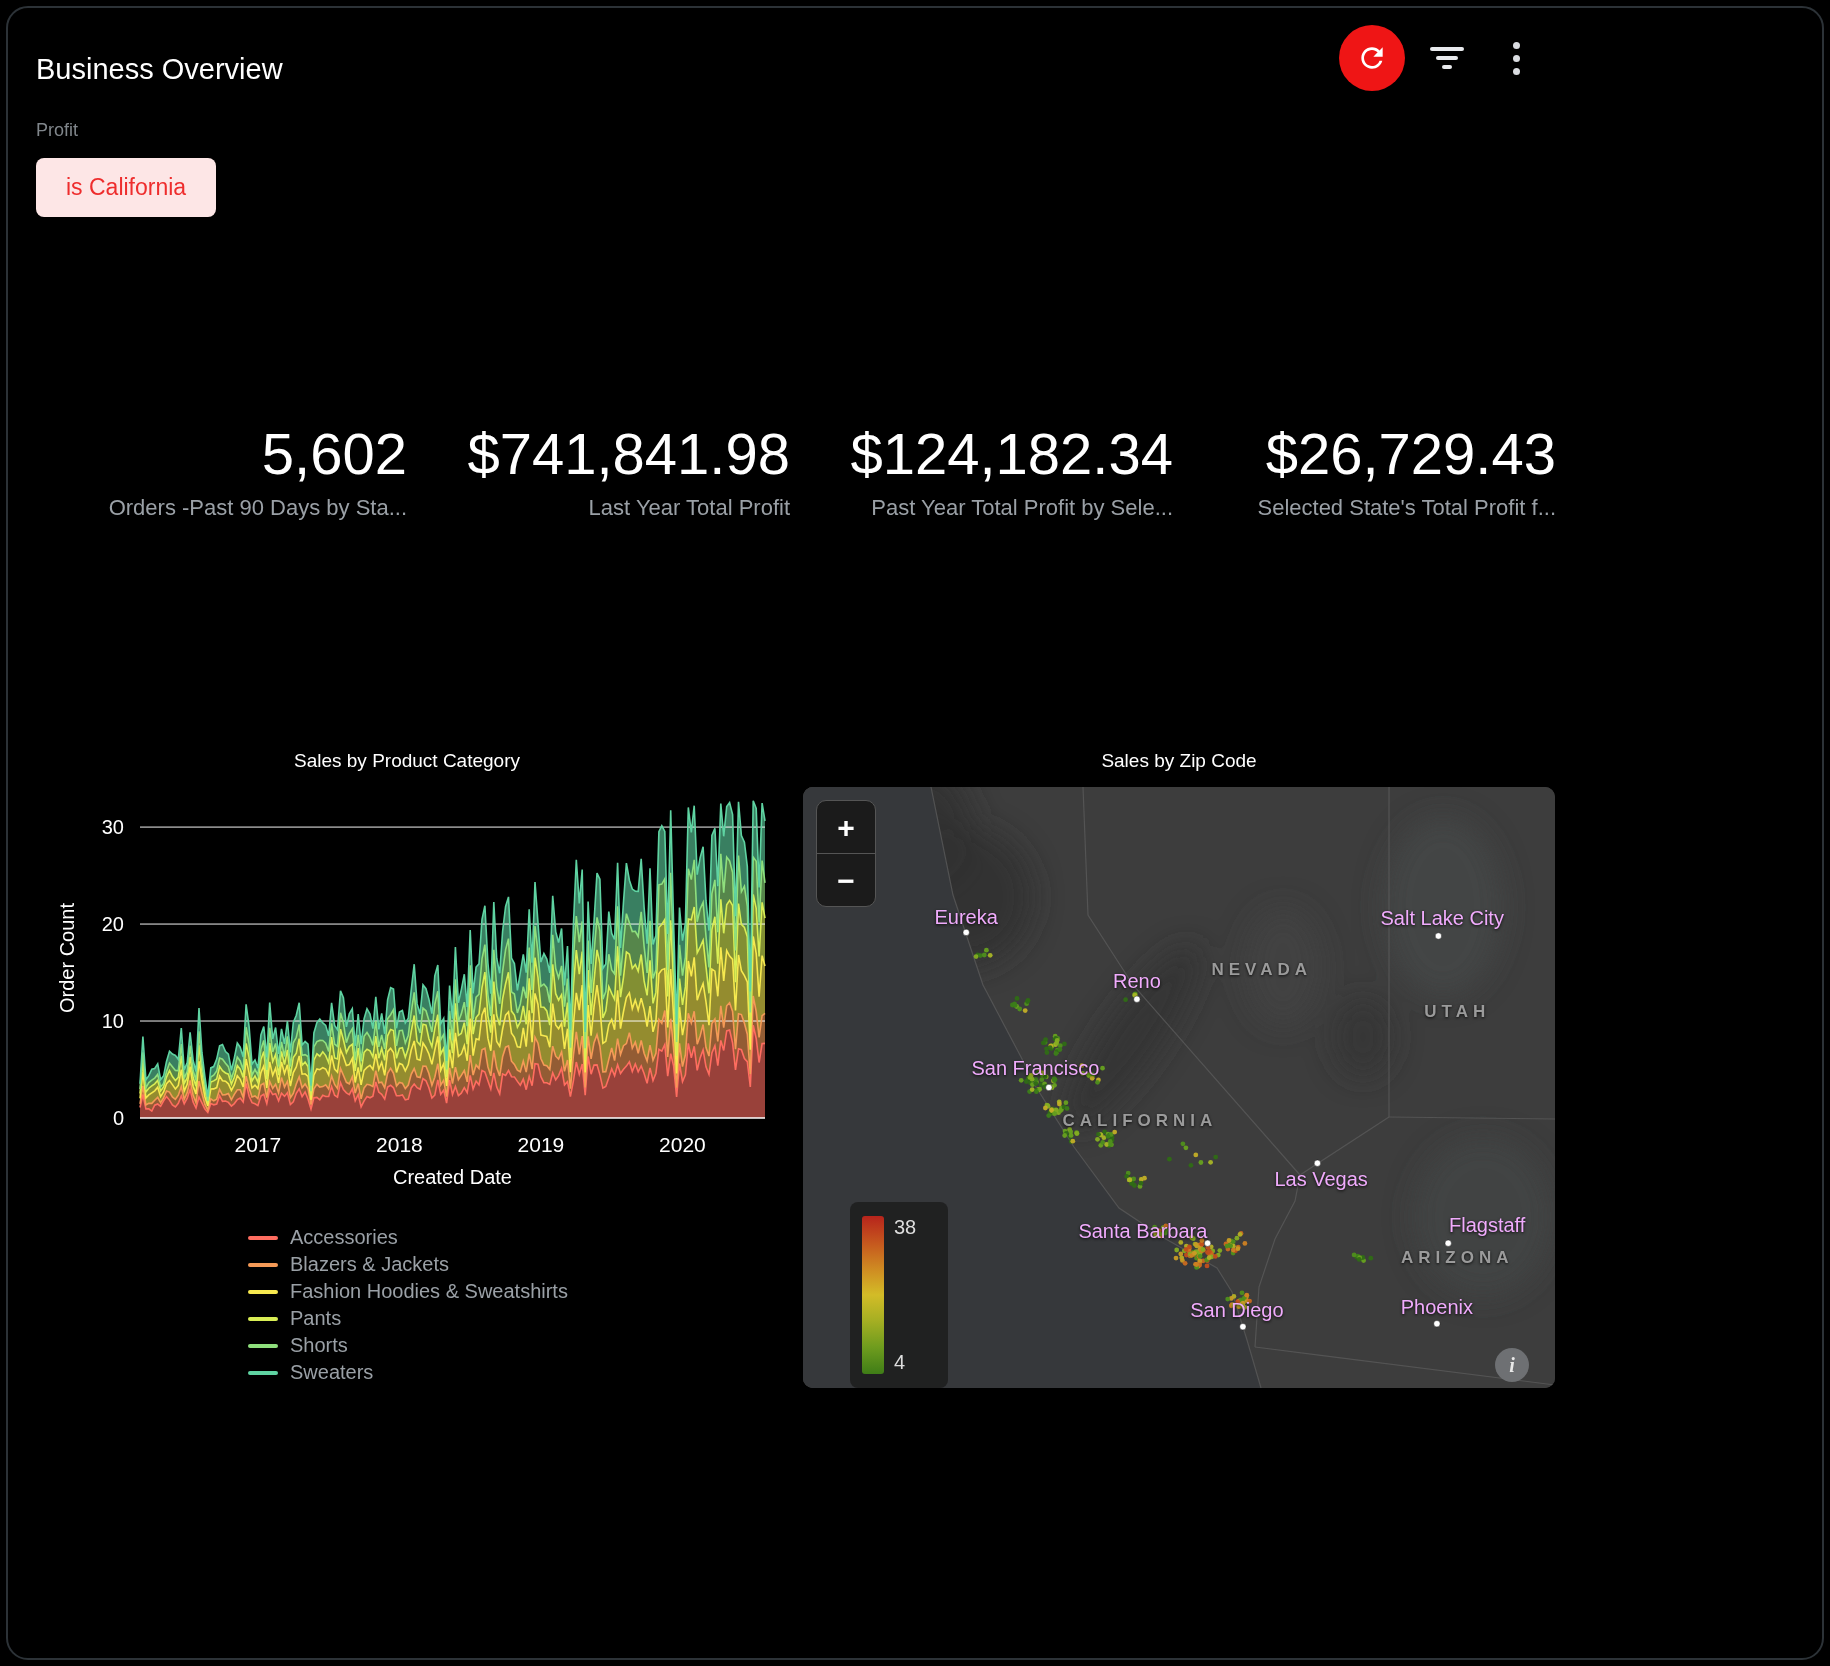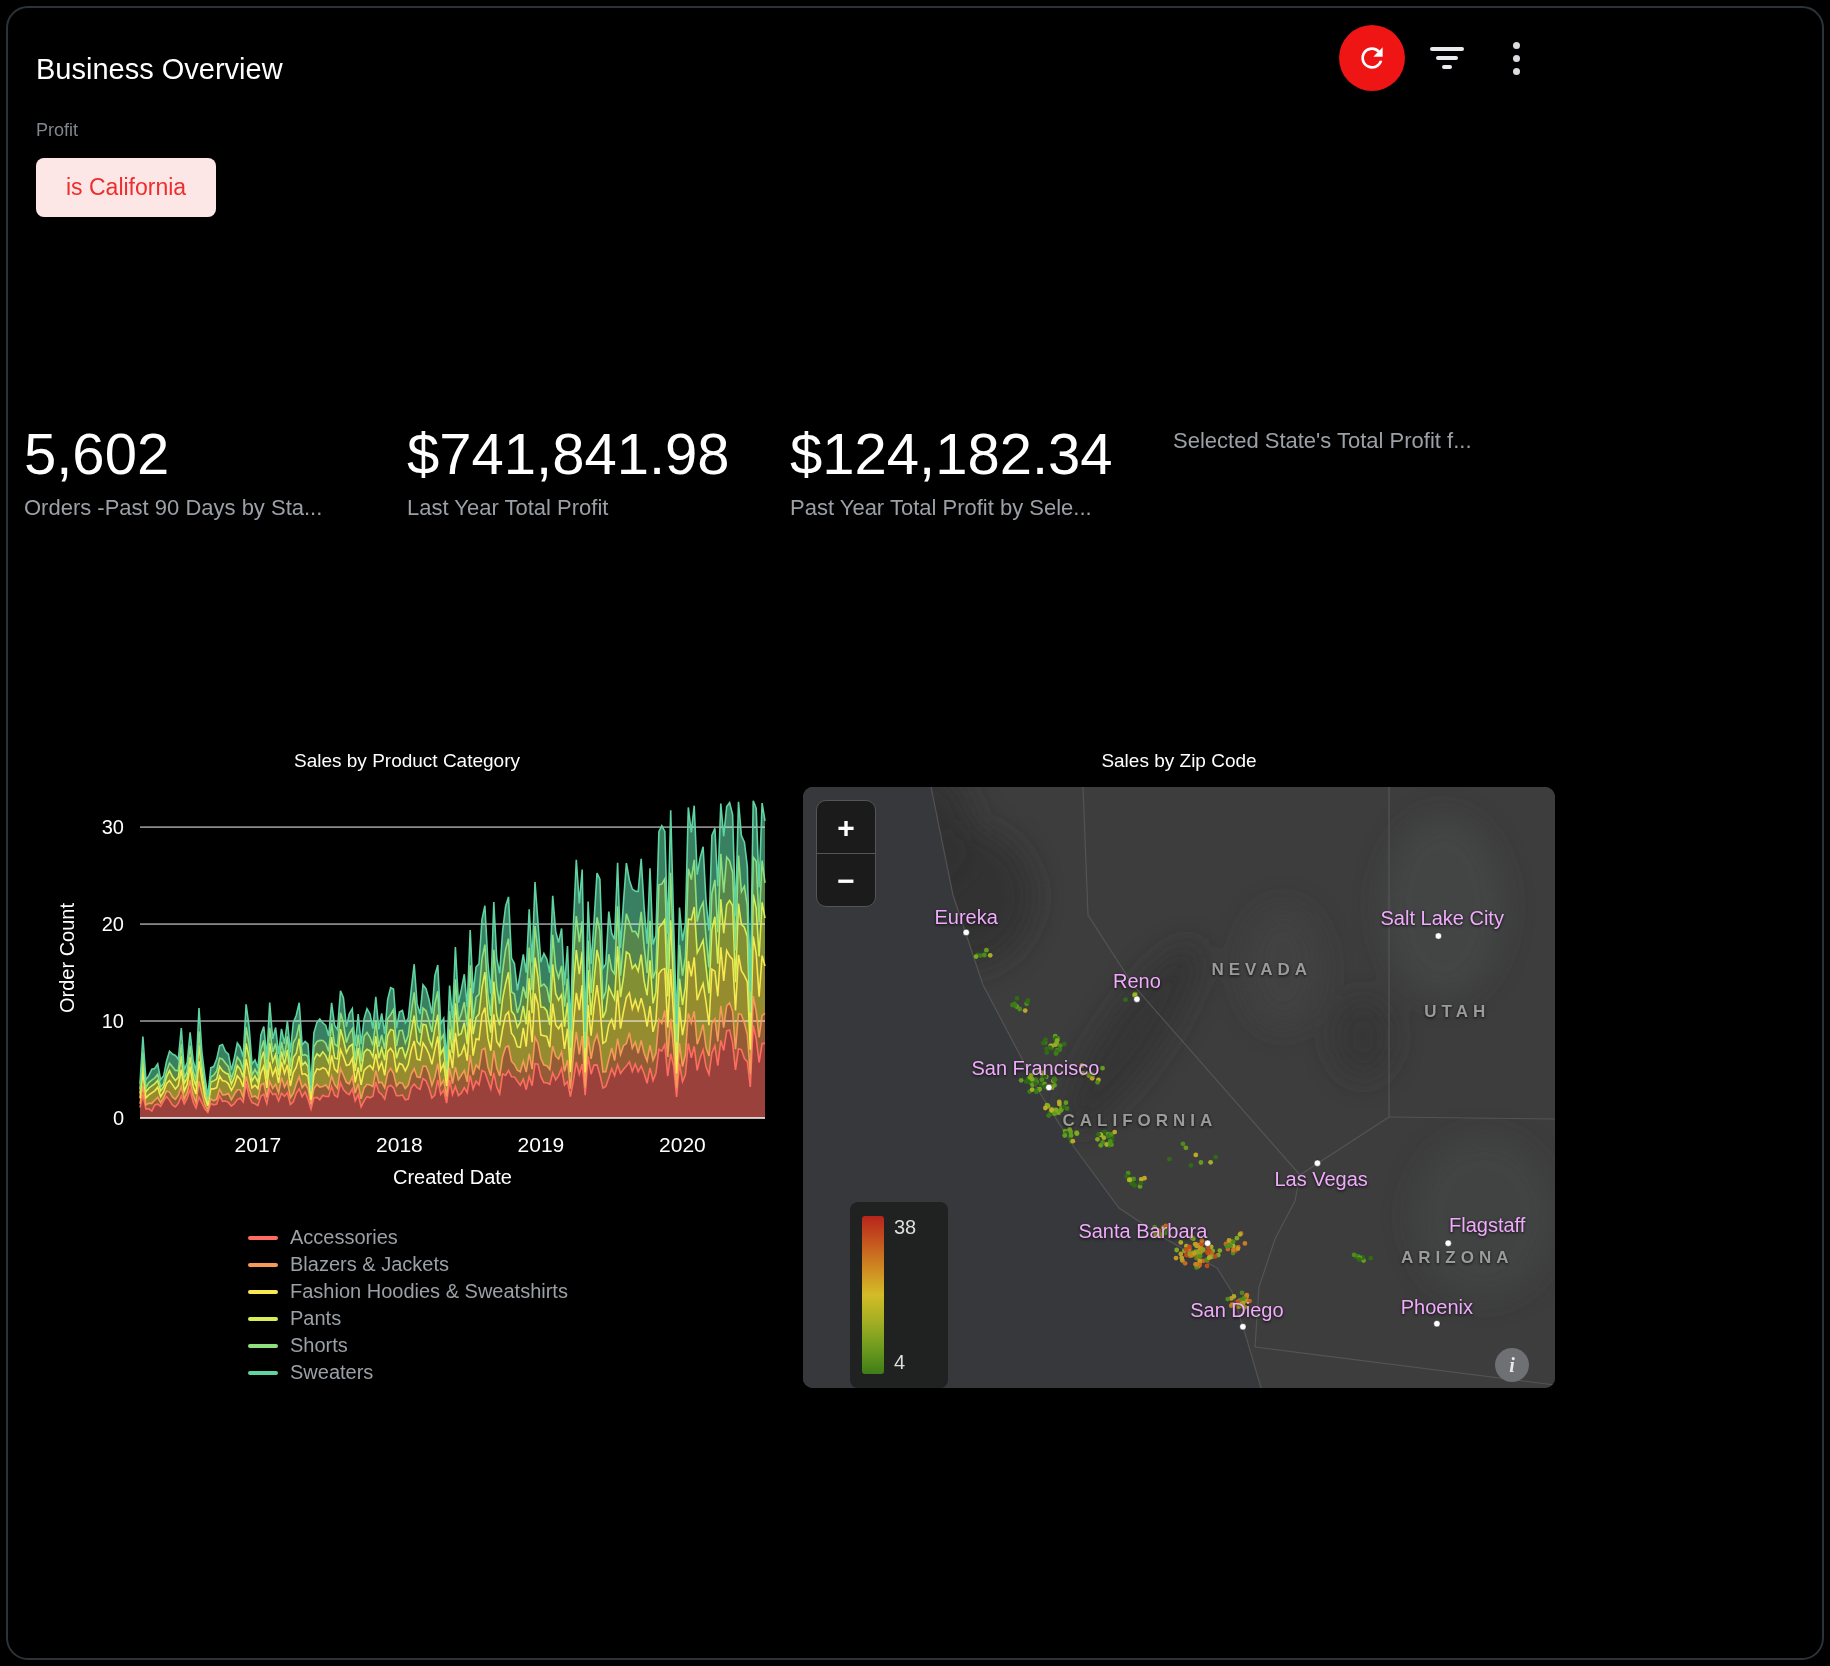--- a/index.html
+++ b/index.html
@@ -19,21 +19,21 @@
   .kebab-dot{width:7px;height:7px;border-radius:50%;background:#dadce0;}
 
   
   .state-label{position:absolute;left:36px;top:120px;font-size:18px;color:#80868b;}
   .chip{position:absolute;left:36px;top:158px;height:59px;padding:0 30px;background:#fde6e6;color:#ee2d2d;
         font-size:23px;display:flex;align-items:center;border:none;border-radius:8px;cursor:pointer;
         font-family:"Liberation Sans",sans-serif;}
 
   
   .kpi-row{position:absolute;left:24px;top:420px;width:1532px;display:grid;grid-template-columns:repeat(4,1fr);}
-  .kpi{text-align:left;}
+  .kpi{text-align:right;}
   .kpi-value{font-size:58px;font-weight:400;color:#fff;}
   .kpi-label{margin-top:8px;font-size:22px;color:#9aa0a6;}
 
   
   .sec-title{position:absolute;top:734px;font-size:19px;font-weight:500;color:#fff;text-align:center;}
   .sec-title.left{left:24px;width:766px;}
   .sec-title.right{left:803px;width:752px;}
 
   
   #cat-chart-svg{position:absolute;left:24px;top:780px;}
@@ -99,20 +99,21 @@
   </div>
   <div class="kpi">
     <div class="kpi-value">$741,841.98</div>
     <div class="kpi-label">Last Year Total Profit</div>
   </div>
   <div class="kpi">
     <div class="kpi-value">$124,182.34</div>
     <div class="kpi-label">Past Year Total Profit by Sele...</div>
   </div>
   <div class="kpi">
+    <div class="kpi-value">$26,729.43</div>
     <div class="kpi-label">Selected State's Total Profit f...</div>
   </div>
 </div>
 
 <h2 class="sec-title left">Sales by Product Category</h2>
 <svg id="cat-chart-svg" width="766" height="420" viewBox="0 0 766 420">
     <path d="M116.0 338.0L116.0 338.0L118.9 338.0L121.9 338.0L124.8 338.0L127.8 338.0L130.7 338.0L133.7 338.0L136.6 338.0L139.6 338.0L142.5 338.0L145.5 338.0L148.4 338.0L151.4 338.0L154.3 338.0L157.3 338.0L160.2 338.0L163.2 338.0L166.1 338.0L169.1 338.0L172.0 338.0L175.0 338.0L177.9 338.0L180.9 338.0L183.8 338.0L186.8 338.0L189.7 338.0L192.7 338.0L195.6 338.0L198.5 338.0L201.5 338.0L204.4 338.0L207.4 338.0L210.3 338.0L213.3 338.0L216.2 338.0L219.2 338.0L222.1 338.0L225.1 338.0L228.0 338.0L231.0 338.0L233.9 338.0L236.9 338.0L239.8 338.0L242.8 338.0L245.7 338.0L248.7 338.0L251.6 338.0L254.6 338.0L257.5 338.0L260.5 338.0L263.4 338.0L266.4 338.0L269.3 338.0L272.3 338.0L275.2 338.0L278.1 338.0L281.1 338.0L284.0 338.0L287.0 338.0L289.9 338.0L292.9 338.0L295.8 338.0L298.8 338.0L301.7 338.0L304.7 338.0L307.6 338.0L310.6 338.0L313.5 338.0L316.5 338.0L319.4 338.0L322.4 338.0L325.3 338.0L328.3 338.0L331.2 338.0L334.2 338.0L337.1 338.0L340.1 338.0L343.0 338.0L346.0 338.0L348.9 338.0L351.8 338.0L354.8 338.0L357.7 338.0L360.7 338.0L363.6 338.0L366.6 338.0L369.5 338.0L372.5 338.0L375.4 338.0L378.4 338.0L381.3 338.0L384.3 338.0L387.2 338.0L390.2 338.0L393.1 338.0L396.1 338.0L399.0 338.0L402.0 338.0L404.9 338.0L407.9 338.0L410.8 338.0L413.8 338.0L416.7 338.0L419.7 338.0L422.6 338.0L425.6 338.0L428.5 338.0L431.4 338.0L434.4 338.0L437.3 338.0L440.3 338.0L443.2 338.0L446.2 338.0L449.1 338.0L452.1 338.0L455.0 338.0L458.0 338.0L460.9 338.0L463.9 338.0L466.8 338.0L469.8 338.0L472.7 338.0L475.7 338.0L478.6 338.0L481.6 338.0L484.5 338.0L487.5 338.0L490.4 338.0L493.4 338.0L496.3 338.0L499.3 338.0L502.2 338.0L505.2 338.0L508.1 338.0L511.0 338.0L514.0 338.0L516.9 338.0L519.9 338.0L522.8 338.0L525.8 338.0L528.7 338.0L531.7 338.0L534.6 338.0L537.6 338.0L540.5 338.0L543.5 338.0L546.4 338.0L549.4 338.0L552.3 338.0L555.3 338.0L558.2 338.0L561.2 338.0L564.1 338.0L567.1 338.0L570.0 338.0L573.0 338.0L575.9 338.0L578.9 338.0L581.8 338.0L584.8 338.0L587.7 338.0L590.6 338.0L593.6 338.0L596.5 338.0L599.5 338.0L602.4 338.0L605.4 338.0L608.3 338.0L611.3 338.0L614.2 338.0L617.2 338.0L620.1 338.0L623.1 338.0L626.0 338.0L629.0 338.0L631.9 338.0L634.9 338.0L637.8 338.0L640.8 338.0L643.7 338.0L646.7 338.0L649.6 338.0L652.6 338.0L655.5 338.0L658.5 338.0L661.4 338.0L664.3 338.0L667.3 338.0L670.2 338.0L673.2 338.0L676.1 338.0L679.1 338.0L682.0 338.0L685.0 338.0L687.9 338.0L690.9 338.0L693.8 338.0L696.8 338.0L699.7 338.0L702.7 338.0L705.6 338.0L708.6 338.0L711.5 338.0L714.5 338.0L717.4 338.0L720.4 338.0L723.3 338.0L726.3 338.0L729.2 338.0L732.2 338.0L735.1 338.0L738.1 338.0L741.0 338.0L741.0 263.4L738.1 263.6L735.1 282.5L732.2 258.5L729.2 245.3L726.3 306.9L723.3 281.7L720.4 278.6L717.4 269.7L714.5 268.8L711.5 290.0L708.6 263.1L705.6 250.1L702.7 250.9L699.7 270.5L696.8 260.4L693.8 285.7L690.9 265.8L687.9 273.0L685.0 294.3L682.0 286.8L679.1 269.9L676.1 277.9L673.2 290.3L670.2 266.3L667.3 277.8L664.3 263.3L661.4 294.9L658.5 301.7L655.5 283.5L652.6 316.9L649.6 285.8L646.7 273.6L643.7 296.1L640.8 264.5L637.8 271.2L634.9 269.4L631.9 293.2L629.0 300.5L626.0 287.9L623.1 303.3L620.1 293.5L617.2 285.9L614.2 291.8L611.3 284.0L608.3 291.5L605.4 281.9L602.4 286.1L599.5 289.3L596.5 293.5L593.6 284.7L590.6 295.8L587.7 288.8L584.8 297.7L581.8 306.4L578.9 308.1L575.9 294.9L573.0 284.9L570.0 285.1L567.1 294.2L564.1 276.5L561.2 315.2L558.2 284.0L555.3 294.3L552.3 282.0L549.4 300.8L546.4 316.6L543.5 301.6L540.5 304.9L537.6 288.1L534.6 295.6L531.7 299.9L528.7 292.8L525.8 304.4L522.8 302.8L519.9 302.7L516.9 296.7L514.0 284.3L511.0 283.7L508.1 305.7L505.2 296.3L502.2 309.7L499.3 299.1L496.3 305.2L493.4 301.4L490.4 296.9L487.5 296.7L484.5 290.5L481.6 295.4L478.6 293.9L475.7 313.8L472.7 307.1L469.8 292.9L466.8 309.2L463.9 300.8L460.9 292.0L458.0 290.5L455.0 304.9L452.1 301.1L449.1 309.0L446.2 295.3L443.2 312.7L440.3 307.6L437.3 313.2L434.4 315.6L431.4 306.5L428.5 314.6L425.6 300.1L422.6 323.2L419.7 310.2L416.7 314.3L413.8 299.9L410.8 315.2L407.9 318.0L404.9 307.8L402.0 300.8L399.0 298.6L396.1 309.3L393.1 307.7L390.2 304.1L387.2 307.9L384.3 319.1L381.3 319.9L378.4 314.9L375.4 315.7L372.5 315.8L369.5 307.8L366.6 305.2L363.6 307.1L360.7 319.1L357.7 314.4L354.8 312.1L351.8 302.0L348.9 316.2L346.0 317.8L343.0 316.6L340.1 320.8L337.1 326.9L334.2 314.5L331.2 320.8L328.3 308.8L325.3 314.6L322.4 312.9L319.4 309.6L316.5 302.7L313.5 317.1L310.6 315.2L307.6 306.6L304.7 316.5L301.7 316.5L298.8 315.3L295.8 319.8L292.9 317.4L289.9 317.8L287.0 329.0L284.0 318.9L281.1 311.9L278.1 316.6L275.2 308.8L272.3 313.3L269.3 321.9L266.4 324.5L263.4 312.8L260.5 316.4L257.5 313.3L254.6 320.9L251.6 313.8L248.7 314.6L245.7 309.4L242.8 323.6L239.8 314.2L236.9 316.1L233.9 325.6L231.0 323.8L228.0 322.7L225.1 316.3L222.1 303.4L219.2 322.0L216.2 318.0L213.3 319.6L210.3 323.6L207.4 326.1L204.4 322.4L201.5 321.0L198.5 321.4L195.6 315.8L192.7 324.1L189.7 324.8L186.8 323.6L183.8 332.5L180.9 329.1L177.9 322.9L175.0 317.0L172.0 328.0L169.1 322.1L166.1 309.6L163.2 318.1L160.2 323.8L157.3 316.0L154.3 323.3L151.4 326.9L148.4 324.9L145.5 320.1L142.5 316.6L139.6 320.8L136.6 326.3L133.7 324.0L130.7 325.2L127.8 331.1L124.8 328.9L121.9 328.9L118.9 314.5L116.0 327.5Z" fill="#ff6d60" fill-opacity="0.6" stroke="none"></path>
     <path d="M116.0 327.5L116.0 327.5L118.9 314.5L121.9 328.9L124.8 328.9L127.8 331.1L130.7 325.2L133.7 324.0L136.6 326.3L139.6 320.8L142.5 316.6L145.5 320.1L148.4 324.9L151.4 326.9L154.3 323.3L157.3 316.0L160.2 323.8L163.2 318.1L166.1 309.6L169.1 322.1L172.0 328.0L175.0 317.0L177.9 322.9L180.9 329.1L183.8 332.5L186.8 323.6L189.7 324.8L192.7 324.1L195.6 315.8L198.5 321.4L201.5 321.0L204.4 322.4L207.4 326.1L210.3 323.6L213.3 319.6L216.2 318.0L219.2 322.0L222.1 303.4L225.1 316.3L228.0 322.7L231.0 323.8L233.9 325.6L236.9 316.1L239.8 314.2L242.8 323.6L245.7 309.4L248.7 314.6L251.6 313.8L254.6 320.9L257.5 313.3L260.5 316.4L263.4 312.8L266.4 324.5L269.3 321.9L272.3 313.3L275.2 308.8L278.1 316.6L281.1 311.9L284.0 318.9L287.0 329.0L289.9 317.8L292.9 317.4L295.8 319.8L298.8 315.3L301.7 316.5L304.7 316.5L307.6 306.6L310.6 315.2L313.5 317.1L316.5 302.7L319.4 309.6L322.4 312.9L325.3 314.6L328.3 308.8L331.2 320.8L334.2 314.5L337.1 326.9L340.1 320.8L343.0 316.6L346.0 317.8L348.9 316.2L351.8 302.0L354.8 312.1L357.7 314.4L360.7 319.1L363.6 307.1L366.6 305.2L369.5 307.8L372.5 315.8L375.4 315.7L378.4 314.9L381.3 319.9L384.3 319.1L387.2 307.9L390.2 304.1L393.1 307.7L396.1 309.3L399.0 298.6L402.0 300.8L404.9 307.8L407.9 318.0L410.8 315.2L413.8 299.9L416.7 314.3L419.7 310.2L422.6 323.2L425.6 300.1L428.5 314.6L431.4 306.5L434.4 315.6L437.3 313.2L440.3 307.6L443.2 312.7L446.2 295.3L449.1 309.0L452.1 301.1L455.0 304.9L458.0 290.5L460.9 292.0L463.9 300.8L466.8 309.2L469.8 292.9L472.7 307.1L475.7 313.8L478.6 293.9L481.6 295.4L484.5 290.5L487.5 296.7L490.4 296.9L493.4 301.4L496.3 305.2L499.3 299.1L502.2 309.7L505.2 296.3L508.1 305.7L511.0 283.7L514.0 284.3L516.9 296.7L519.9 302.7L522.8 302.8L525.8 304.4L528.7 292.8L531.7 299.9L534.6 295.6L537.6 288.1L540.5 304.9L543.5 301.6L546.4 316.6L549.4 300.8L552.3 282.0L555.3 294.3L558.2 284.0L561.2 315.2L564.1 276.5L567.1 294.2L570.0 285.1L573.0 284.9L575.9 294.9L578.9 308.1L581.8 306.4L584.8 297.7L587.7 288.8L590.6 295.8L593.6 284.7L596.5 293.5L599.5 289.3L602.4 286.1L605.4 281.9L608.3 291.5L611.3 284.0L614.2 291.8L617.2 285.9L620.1 293.5L623.1 303.3L626.0 287.9L629.0 300.5L631.9 293.2L634.9 269.4L637.8 271.2L640.8 264.5L643.7 296.1L646.7 273.6L649.6 285.8L652.6 316.9L655.5 283.5L658.5 301.7L661.4 294.9L664.3 263.3L667.3 277.8L670.2 266.3L673.2 290.3L676.1 277.9L679.1 269.9L682.0 286.8L685.0 294.3L687.9 273.0L690.9 265.8L693.8 285.7L696.8 260.4L699.7 270.5L702.7 250.9L705.6 250.1L708.6 263.1L711.5 290.0L714.5 268.8L717.4 269.7L720.4 278.6L723.3 281.7L726.3 306.9L729.2 245.3L732.2 258.5L735.1 282.5L738.1 263.6L741.0 263.4L741.0 233.4L738.1 235.6L735.1 257.4L732.2 231.6L729.2 216.0L726.3 294.3L723.3 254.2L720.4 243.2L717.4 234.6L714.5 233.7L711.5 269.3L708.6 231.6L705.6 222.7L702.7 225.8L699.7 247.7L696.8 225.8L693.8 261.5L690.9 239.0L687.9 243.5L685.0 276.1L682.0 267.6L679.1 244.5L676.1 255.9L673.2 264.3L670.2 231.3L667.3 243.1L664.3 233.2L661.4 274.8L658.5 286.6L655.5 263.4L652.6 307.7L649.6 268.7L646.7 238.7L643.7 276.9L640.8 230.5L637.8 243.4L634.9 239.4L631.9 273.4L629.0 280.3L626.0 265.1L623.1 281.0L620.1 273.3L617.2 260.5L614.2 273.3L611.3 262.1L608.3 268.3L605.4 252.6L602.4 263.6L599.5 265.7L596.5 274.6L593.6 258.7L590.6 280.6L587.7 268.0L584.8 279.4L581.8 291.8L578.9 291.9L575.9 266.2L573.0 254.7L570.0 262.7L567.1 278.8L564.1 256.4L561.2 307.5L558.2 256.0L555.3 274.4L552.3 251.8L549.4 275.5L546.4 308.6L543.5 280.0L540.5 291.3L537.6 271.9L534.6 279.1L531.7 276.2L528.7 266.2L525.8 289.5L522.8 285.8L519.9 285.1L516.9 278.5L514.0 263.2L511.0 257.2L508.1 289.2L505.2 273.7L502.2 292.1L499.3 281.1L496.3 291.8L493.4 290.2L490.4 284.4L487.5 281.2L484.5 265.9L481.6 267.2L478.6 276.8L475.7 296.0L472.7 287.8L469.8 270.5L466.8 295.8L463.9 286.9L460.9 268.3L458.0 269.7L455.0 288.5L452.1 284.9L449.1 295.1L446.2 275.1L443.2 301.8L440.3 290.6L437.3 295.4L434.4 299.7L431.4 287.2L428.5 303.7L425.6 287.9L422.6 316.6L419.7 300.2L416.7 305.2L413.8 283.6L410.8 297.2L407.9 305.3L404.9 293.5L402.0 286.2L399.0 286.1L396.1 297.6L393.1 296.9L390.2 288.6L387.2 294.3L384.3 305.0L381.3 308.6L378.4 303.1L375.4 302.4L372.5 305.9L369.5 293.4L366.6 288.4L363.6 293.4L360.7 307.9L357.7 302.1L354.8 302.7L351.8 290.6L348.9 306.6L346.0 305.1L343.0 304.3L340.1 307.9L337.1 318.9L334.2 303.6L331.2 313.1L328.3 296.8L325.3 303.8L322.4 302.3L319.4 295.3L316.5 288.4L313.5 308.4L310.6 304.4L307.6 295.9L304.7 309.1L301.7 304.9L298.8 306.6L295.8 307.1L292.9 304.3L289.9 308.9L287.0 324.6L284.0 308.7L281.1 304.0L278.1 307.7L275.2 296.7L272.3 303.9L269.3 313.4L266.4 317.7L263.4 301.4L260.5 307.2L257.5 297.6L254.6 312.9L251.6 304.2L248.7 308.4L245.7 301.4L242.8 317.6L239.8 303.3L236.9 305.1L233.9 318.6L231.0 315.9L228.0 317.0L225.1 308.2L222.1 296.2L219.2 317.4L216.2 309.7L213.3 309.7L210.3 314.4L207.4 319.8L204.4 313.6L201.5 314.6L198.5 315.0L195.6 309.3L192.7 319.1L189.7 320.8L186.8 318.8L183.8 330.1L180.9 324.4L177.9 313.2L175.0 301.1L172.0 322.6L169.1 315.3L166.1 300.4L163.2 312.7L160.2 319.3L157.3 306.7L154.3 315.2L151.4 319.3L148.4 316.9L145.5 312.1L142.5 311.1L139.6 317.9L136.6 322.7L133.7 317.3L130.7 320.2L127.8 323.4L124.8 323.4L121.9 325.0L118.9 306.0L116.0 323.9Z" fill="#f59a57" fill-opacity="0.6" stroke="none"></path>
     <path d="M116.0 323.9L116.0 323.9L118.9 306.0L121.9 325.0L124.8 323.4L127.8 323.4L130.7 320.2L133.7 317.3L136.6 322.7L139.6 317.9L142.5 311.1L145.5 312.1L148.4 316.9L151.4 319.3L154.3 315.2L157.3 306.7L160.2 319.3L163.2 312.7L166.1 300.4L169.1 315.3L172.0 322.6L175.0 301.1L177.9 313.2L180.9 324.4L183.8 330.1L186.8 318.8L189.7 320.8L192.7 319.1L195.6 309.3L198.5 315.0L201.5 314.6L204.4 313.6L207.4 319.8L210.3 314.4L213.3 309.7L216.2 309.7L219.2 317.4L222.1 296.2L225.1 308.2L228.0 317.0L231.0 315.9L233.9 318.6L236.9 305.1L239.8 303.3L242.8 317.6L245.7 301.4L248.7 308.4L251.6 304.2L254.6 312.9L257.5 297.6L260.5 307.2L263.4 301.4L266.4 317.7L269.3 313.4L272.3 303.9L275.2 296.7L278.1 307.7L281.1 304.0L284.0 308.7L287.0 324.6L289.9 308.9L292.9 304.3L295.8 307.1L298.8 306.6L301.7 304.9L304.7 309.1L307.6 295.9L310.6 304.4L313.5 308.4L316.5 288.4L319.4 295.3L322.4 302.3L325.3 303.8L328.3 296.8L331.2 313.1L334.2 303.6L337.1 318.9L340.1 307.9L343.0 304.3L346.0 305.1L348.9 306.6L351.8 290.6L354.8 302.7L357.7 302.1L360.7 307.9L363.6 293.4L366.6 288.4L369.5 293.4L372.5 305.9L375.4 302.4L378.4 303.1L381.3 308.6L384.3 305.0L387.2 294.3L390.2 288.6L393.1 296.9L396.1 297.6L399.0 286.1L402.0 286.2L404.9 293.5L407.9 305.3L410.8 297.2L413.8 283.6L416.7 305.2L419.7 300.2L422.6 316.6L425.6 287.9L428.5 303.7L431.4 287.2L434.4 299.7L437.3 295.4L440.3 290.6L443.2 301.8L446.2 275.1L449.1 295.1L452.1 284.9L455.0 288.5L458.0 269.7L460.9 268.3L463.9 286.9L466.8 295.8L469.8 270.5L472.7 287.8L475.7 296.0L478.6 276.8L481.6 267.2L484.5 265.9L487.5 281.2L490.4 284.4L493.4 290.2L496.3 291.8L499.3 281.1L502.2 292.1L505.2 273.7L508.1 289.2L511.0 257.2L514.0 263.2L516.9 278.5L519.9 285.1L522.8 285.8L525.8 289.5L528.7 266.2L531.7 276.2L534.6 279.1L537.6 271.9L540.5 291.3L543.5 280.0L546.4 308.6L549.4 275.5L552.3 251.8L555.3 274.4L558.2 256.0L561.2 307.5L564.1 256.4L567.1 278.8L570.0 262.7L573.0 254.7L575.9 266.2L578.9 291.9L581.8 291.8L584.8 279.4L587.7 268.0L590.6 280.6L593.6 258.7L596.5 274.6L599.5 265.7L602.4 263.6L605.4 252.6L608.3 268.3L611.3 262.1L614.2 273.3L617.2 260.5L620.1 273.3L623.1 281.0L626.0 265.1L629.0 280.3L631.9 273.4L634.9 239.4L637.8 243.4L640.8 230.5L643.7 276.9L646.7 238.7L649.6 268.7L652.6 307.7L655.5 263.4L658.5 286.6L661.4 274.8L664.3 233.2L667.3 243.1L670.2 231.3L673.2 264.3L676.1 255.9L679.1 244.5L682.0 267.6L685.0 276.1L687.9 243.5L690.9 239.0L693.8 261.5L696.8 225.8L699.7 247.7L702.7 225.8L705.6 222.7L708.6 231.6L711.5 269.3L714.5 233.7L717.4 234.6L720.4 243.2L723.3 254.2L726.3 294.3L729.2 216.0L732.2 231.6L735.1 257.4L738.1 235.6L741.0 233.4L741.0 186.0L738.1 175.6L735.1 216.7L732.2 173.3L729.2 156.4L726.3 269.8L723.3 201.9L720.4 195.7L717.4 190.6L714.5 175.0L711.5 230.5L708.6 179.4L705.6 176.1L702.7 170.5L699.7 200.9L696.8 167.3L693.8 216.3L690.9 191.2L687.9 189.2L685.0 245.1L682.0 222.0L679.1 203.5L676.1 211.2L673.2 220.2L670.2 177.4L667.3 196.3L664.3 181.0L661.4 239.3L658.5 255.2L655.5 227.2L652.6 293.4L649.6 235.6L646.7 189.0L643.7 247.4L640.8 188.6L637.8 189.8L634.9 193.9L631.9 241.2L629.0 251.9L626.0 226.0L623.1 246.6L620.1 229.4L617.2 218.1L614.2 230.1L611.3 220.0L608.3 228.8L605.4 212.9L602.4 217.6L599.5 231.5L596.5 248.6L593.6 210.3L590.6 249.7L587.7 239.3L584.8 244.9L581.8 261.4L578.9 263.4L575.9 227.1L573.0 205.2L570.0 226.9L567.1 255.7L564.1 225.0L561.2 292.4L558.2 205.1L555.3 230.2L552.3 212.9L549.4 244.4L546.4 292.2L543.5 248.7L540.5 269.0L537.6 243.3L534.6 248.7L531.7 244.9L528.7 223.5L525.8 267.3L522.8 256.5L519.9 255.7L516.9 255.1L514.0 224.5L511.0 213.4L508.1 262.3L505.2 230.3L502.2 266.6L499.3 247.9L496.3 267.4L493.4 266.9L490.4 257.4L487.5 253.1L484.5 231.9L481.6 235.2L478.6 249.0L475.7 266.3L472.7 261.5L469.8 234.3L466.8 270.8L463.9 258.2L460.9 227.7L458.0 234.9L455.0 259.8L452.1 258.9L449.1 275.6L446.2 238.5L443.2 280.8L440.3 265.6L437.3 273.9L434.4 276.4L431.4 252.8L428.5 288.2L425.6 269.5L422.6 306.0L419.7 283.6L416.7 290.3L413.8 256.4L410.8 270.0L407.9 284.4L404.9 274.0L402.0 267.7L399.0 263.0L396.1 280.1L393.1 279.2L390.2 261.0L387.2 270.0L384.3 284.6L381.3 290.8L378.4 284.7L375.4 283.4L372.5 292.5L369.5 272.5L366.6 268.2L363.6 271.7L360.7 295.3L357.7 282.3L354.8 289.4L351.8 274.0L348.9 289.4L346.0 285.3L343.0 287.4L340.1 290.4L337.1 304.8L334.2 287.3L331.2 302.5L328.3 278.4L325.3 284.6L322.4 285.5L319.4 276.6L316.5 269.7L313.5 292.1L310.6 289.0L307.6 275.3L304.7 295.1L301.7 289.0L298.8 287.7L295.8 289.7L292.9 288.9L289.9 295.2L287.0 319.9L284.0 296.3L281.1 293.8L278.1 294.2L275.2 275.9L272.3 286.9L269.3 292.6L266.4 306.2L263.4 284.8L260.5 293.5L257.5 281.9L254.6 303.0L251.6 288.2L248.7 295.3L245.7 281.8L242.8 308.0L239.8 286.0L236.9 292.6L233.9 308.6L231.0 305.1L228.0 308.0L225.1 293.2L222.1 279.2L219.2 307.0L216.2 299.3L213.3 295.7L210.3 304.9L207.4 310.4L204.4 303.8L201.5 301.2L198.5 300.7L195.6 296.1L192.7 307.6L189.7 308.9L186.8 309.0L183.8 325.8L180.9 317.0L177.9 300.2L175.0 281.2L172.0 313.9L169.1 306.2L166.1 286.7L163.2 304.3L160.2 311.0L157.3 289.6L154.3 305.5L151.4 309.0L148.4 304.6L145.5 300.5L142.5 303.7L139.6 311.9L136.6 316.7L133.7 307.2L130.7 310.8L127.8 312.8L124.8 314.9L121.9 318.0L118.9 292.0L116.0 318.4Z" fill="#f7e94f" fill-opacity="0.6" stroke="none"></path>
     <path d="M116.0 318.4L116.0 318.4L118.9 292.0L121.9 318.0L124.8 314.9L127.8 312.8L130.7 310.8L133.7 307.2L136.6 316.7L139.6 311.9L142.5 303.7L145.5 300.5L148.4 304.6L151.4 309.0L154.3 305.5L157.3 289.6L160.2 311.0L163.2 304.3L166.1 286.7L169.1 306.2L172.0 313.9L175.0 281.2L177.9 300.2L180.9 317.0L183.8 325.8L186.8 309.0L189.7 308.9L192.7 307.6L195.6 296.1L198.5 300.7L201.5 301.2L204.4 303.8L207.4 310.4L210.3 304.9L213.3 295.7L216.2 299.3L219.2 307.0L222.1 279.2L225.1 293.2L228.0 308.0L231.0 305.1L233.9 308.6L236.9 292.6L239.8 286.0L242.8 308.0L245.7 281.8L248.7 295.3L251.6 288.2L254.6 303.0L257.5 281.9L260.5 293.5L263.4 284.8L266.4 306.2L269.3 292.6L272.3 286.9L275.2 275.9L278.1 294.2L281.1 293.8L284.0 296.3L287.0 319.9L289.9 295.2L292.9 288.9L295.8 289.7L298.8 287.7L301.7 289.0L304.7 295.1L307.6 275.3L310.6 289.0L313.5 292.1L316.5 269.7L319.4 276.6L322.4 285.5L325.3 284.6L328.3 278.4L331.2 302.5L334.2 287.3L337.1 304.8L340.1 290.4L343.0 287.4L346.0 285.3L348.9 289.4L351.8 274.0L354.8 289.4L357.7 282.3L360.7 295.3L363.6 271.7L366.6 268.2L369.5 272.5L372.5 292.5L375.4 283.4L378.4 284.7L381.3 290.8L384.3 284.6L387.2 270.0L390.2 261.0L393.1 279.2L396.1 280.1L399.0 263.0L402.0 267.7L404.9 274.0L407.9 284.4L410.8 270.0L413.8 256.4L416.7 290.3L419.7 283.6L422.6 306.0L425.6 269.5L428.5 288.2L431.4 252.8L434.4 276.4L437.3 273.9L440.3 265.6L443.2 280.8L446.2 238.5L449.1 275.6L452.1 258.9L455.0 259.8L458.0 234.9L460.9 227.7L463.9 258.2L466.8 270.8L469.8 234.3L472.7 261.5L475.7 266.3L478.6 249.0L481.6 235.2L484.5 231.9L487.5 253.1L490.4 257.4L493.4 266.9L496.3 267.4L499.3 247.9L502.2 266.6L505.2 230.3L508.1 262.3L511.0 213.4L514.0 224.5L516.9 255.1L519.9 255.7L522.8 256.5L525.8 267.3L528.7 223.5L531.7 244.9L534.6 248.7L537.6 243.3L540.5 269.0L543.5 248.7L546.4 292.2L549.4 244.4L552.3 212.9L555.3 230.2L558.2 205.1L561.2 292.4L564.1 225.0L567.1 255.7L570.0 226.9L573.0 205.2L575.9 227.1L578.9 263.4L581.8 261.4L584.8 244.9L587.7 239.3L590.6 249.7L593.6 210.3L596.5 248.6L599.5 231.5L602.4 217.6L605.4 212.9L608.3 228.8L611.3 220.0L614.2 230.1L617.2 218.1L620.1 229.4L623.1 246.6L626.0 226.0L629.0 251.9L631.9 241.2L634.9 193.9L637.8 189.8L640.8 188.6L643.7 247.4L646.7 189.0L649.6 235.6L652.6 293.4L655.5 227.2L658.5 255.2L661.4 239.3L664.3 181.0L667.3 196.3L670.2 177.4L673.2 220.2L676.1 211.2L679.1 203.5L682.0 222.0L685.0 245.1L687.9 189.2L690.9 191.2L693.8 216.3L696.8 167.3L699.7 200.9L702.7 170.5L705.6 176.1L708.6 179.4L711.5 230.5L714.5 175.0L717.4 190.6L720.4 195.7L723.3 201.9L726.3 269.8L729.2 156.4L732.2 173.3L735.1 216.7L738.1 175.6L741.0 186.0L741.0 138.2L738.1 122.3L735.1 176.5L732.2 128.3L729.2 114.4L726.3 248.8L723.3 156.7L720.4 147.5L717.4 144.4L714.5 123.6L711.5 202.2L708.6 125.6L705.6 120.4L702.7 124.7L699.7 153.3L696.8 119.3L693.8 183.7L690.9 136.7L687.9 149.4L685.0 213.3L682.0 186.9L679.1 160.3L676.1 167.1L673.2 172.8L670.2 127.0L667.3 139.8L664.3 139.0L661.4 206.9L658.5 224.9L655.5 198.5L652.6 276.0L649.6 203.8L646.7 140.3L643.7 216.5L640.8 139.5L637.8 144.3L634.9 147.5L631.9 212.4L629.0 223.4L626.0 180.2L623.1 215.4L620.1 200.8L617.2 174.5L614.2 191.2L611.3 184.5L608.3 188.4L605.4 174.1L602.4 172.0L599.5 197.3L596.5 217.2L593.6 166.4L590.6 219.3L587.7 213.3L584.8 206.7L581.8 230.9L578.9 238.0L575.9 183.1L573.0 169.9L570.0 201.2L567.1 235.2L564.1 190.1L561.2 280.0L558.2 171.6L555.3 194.2L552.3 170.1L549.4 206.1L546.4 278.0L543.5 222.6L540.5 246.8L537.6 214.7L534.6 220.1L531.7 213.7L528.7 184.3L525.8 245.1L522.8 230.9L519.9 227.3L516.9 227.0L514.0 197.4L511.0 177.5L508.1 233.3L505.2 198.2L502.2 244.3L499.3 225.9L496.3 242.0L493.4 247.4L490.4 235.0L487.5 231.1L484.5 192.2L481.6 203.8L478.6 218.8L475.7 245.4L472.7 235.0L469.8 201.5L466.8 252.7L463.9 235.8L460.9 192.1L458.0 207.5L455.0 233.9L452.1 237.5L449.1 254.1L446.2 208.1L443.2 264.2L440.3 242.7L437.3 253.4L434.4 255.4L431.4 223.2L428.5 273.2L425.6 249.2L422.6 296.9L419.7 268.1L416.7 274.2L413.8 234.6L410.8 248.8L407.9 266.7L404.9 258.7L402.0 245.1L399.0 244.2L396.1 265.0L393.1 261.4L390.2 235.5L387.2 251.5L384.3 268.3L381.3 277.3L378.4 267.8L375.4 268.5L372.5 278.3L369.5 250.5L366.6 249.5L363.6 255.8L360.7 280.3L357.7 268.4L354.8 278.2L351.8 256.1L348.9 277.0L346.0 270.9L343.0 269.2L340.1 272.4L337.1 291.7L334.2 268.0L331.2 291.0L328.3 264.2L325.3 266.6L322.4 272.6L319.4 259.8L316.5 249.1L313.5 279.0L310.6 278.0L307.6 257.1L304.7 282.7L301.7 275.6L298.8 271.8L295.8 276.2L292.9 273.8L289.9 280.2L287.0 315.5L284.0 286.5L281.1 282.1L278.1 285.3L275.2 258.6L272.3 273.1L269.3 277.5L266.4 295.9L263.4 269.8L260.5 284.5L257.5 271.4L254.6 295.1L251.6 274.6L248.7 281.6L245.7 263.1L242.8 299.1L239.8 271.6L236.9 279.6L233.9 302.4L231.0 295.9L228.0 301.1L225.1 277.3L222.1 263.3L219.2 297.4L216.2 289.2L213.3 285.5L210.3 297.3L207.4 304.1L204.4 294.2L201.5 293.0L198.5 290.7L195.6 286.4L192.7 298.9L189.7 300.9L186.8 302.0L183.8 323.2L180.9 309.7L177.9 291.7L175.0 265.2L172.0 306.3L169.1 297.5L166.1 276.8L163.2 297.9L160.2 303.4L157.3 275.9L154.3 297.3L151.4 300.5L148.4 296.6L145.5 290.7L142.5 297.1L139.6 307.0L136.6 311.0L133.7 300.4L130.7 303.8L127.8 305.8L124.8 308.2L121.9 312.0L118.9 282.3L116.0 313.5Z" fill="#d9ee55" fill-opacity="0.6" stroke="none"></path>

